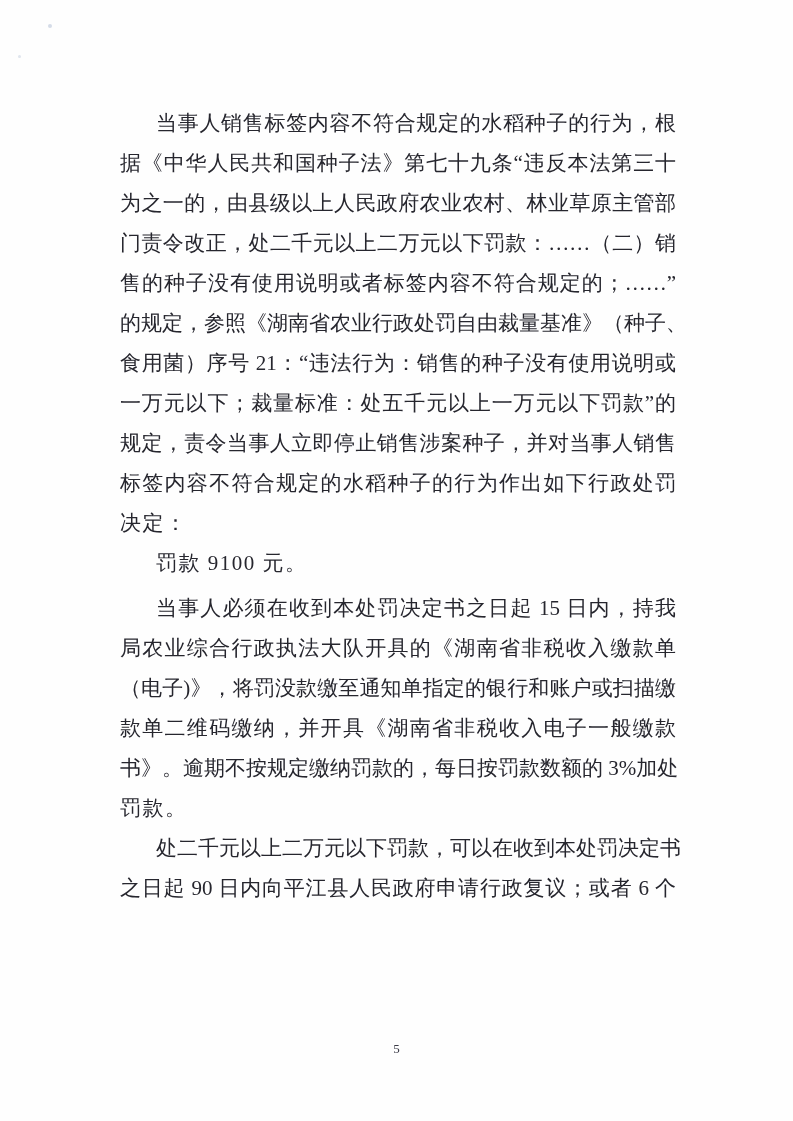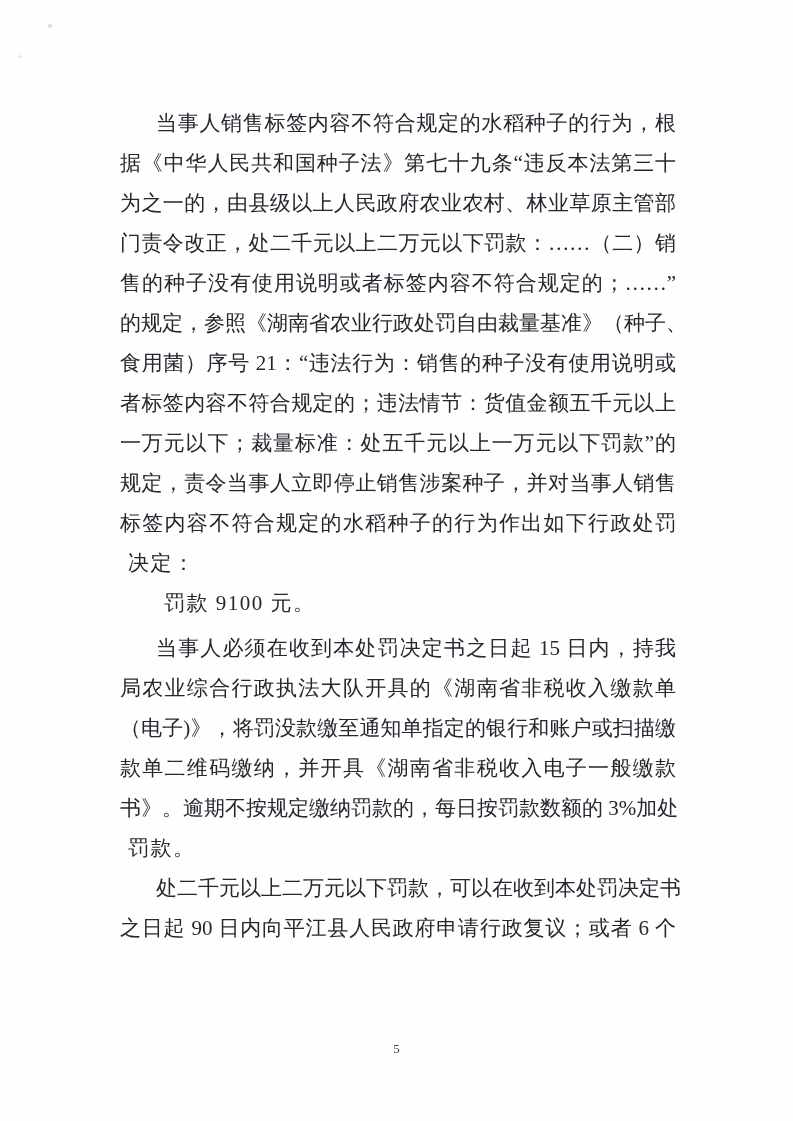--- a/index.html
+++ b/index.html
@@ -53,21 +53,20 @@
     text-align: justify;
     text-align-last: justify;
     text-justify: inter-character;
     white-space: nowrap;
     overflow: visible;
   }
   .line.short {
     text-align: left;
     text-align-last: left;
     letter-spacing: 1.5px;
-    margin-left: 8px;
   }
   .line.indent {
     text-indent: 36px;
   }
   .page-footer {
     position: absolute;
     top: 1040px;
     left: 0;
     width: 793px;
     text-align: center;
@@ -85,21 +84,20 @@
 <div class="text-block">
 
   <div class="paragraph">
     <div class="line indent">当事人销售标签内容不符合规定的水稻种子的行为，根</div>
     <div class="line">据《中华人民共和国种子法》第七十九条“违反本法第三十</div>
     <div class="line">为之一的，由县级以上人民政府农业农村、林业草原主管部</div>
     <div class="line">门责令改正，处二千元以上二万元以下罚款：……（二）销</div>
     <div class="line">售的种子没有使用说明或者标签内容不符合规定的；……”</div>
     <div class="line">的规定，参照《湖南省农业行政处罚自由裁量基准》（种子、</div>
     <div class="line">食用菌）序号 21：“违法行为：销售的种子没有使用说明或</div>
-    <div class="line">者标签内容不符合规定的；违法情节：货值金额五千元以上</div>
     <div class="line">一万元以下；裁量标准：处五千元以上一万元以下罚款”的</div>
     <div class="line">规定，责令当事人立即停止销售涉案种子，并对当事人销售</div>
     <div class="line">标签内容不符合规定的水稻种子的行为作出如下行政处罚</div>
     <div class="line short">决定：</div>
   </div>
 
   <div class="paragraph">
     <div class="line short indent">罚款 9100 元。</div>
   </div>
 

